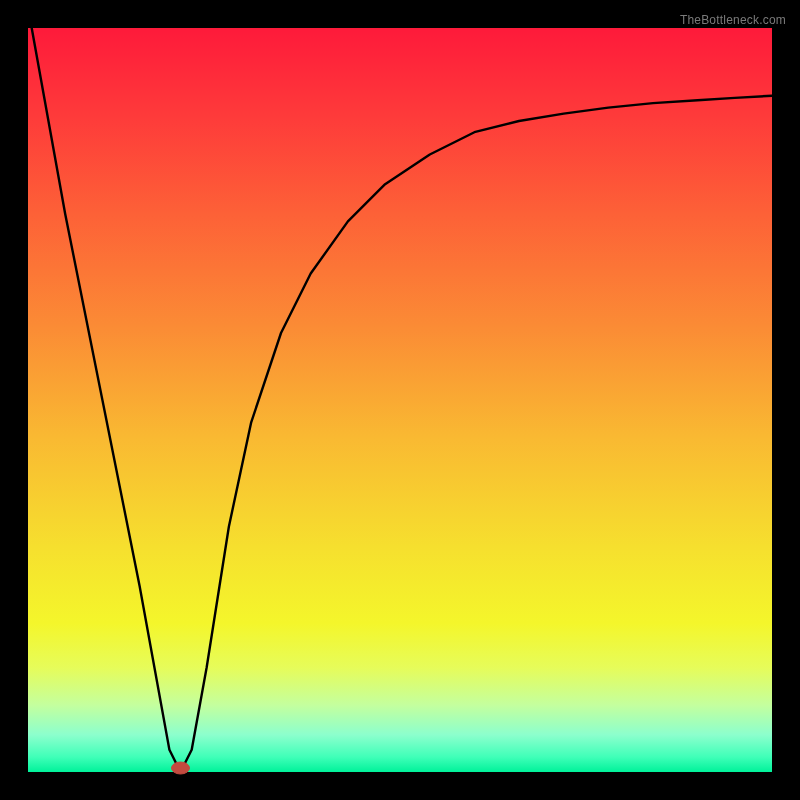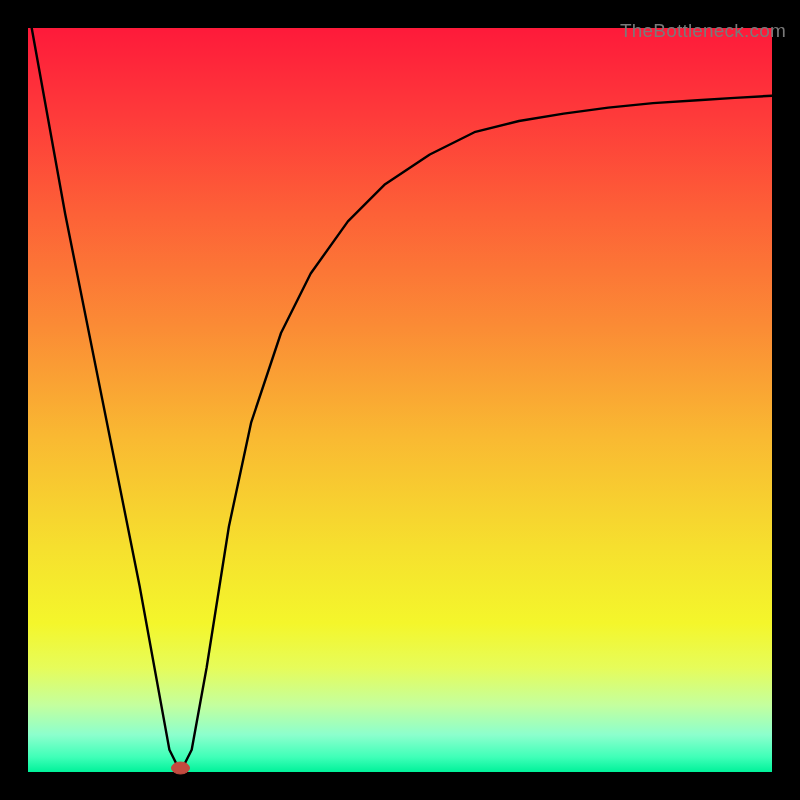--- a/index.html
+++ b/index.html
@@ -6,24 +6,24 @@
     margin: 0;
     padding: 0;
     width: 800px;
     height: 800px;
     background: #000;
     font-family: Arial, Helvetica, sans-serif;
     position: relative;
   }
   .watermark {
     position: absolute;
-    top: 20px;
+    top: 13px;
     right: 14px;
     color: #7a7a7a;
-    font-size: 19px;
+    font-size: 12px;
     font-weight: 400;
     letter-spacing: 0.2px;
     z-index: 10;
   }
   .plot-frame {
     position: absolute;
     left: 28px;
     top: 28px;
     width: 744px;
     height: 744px;

